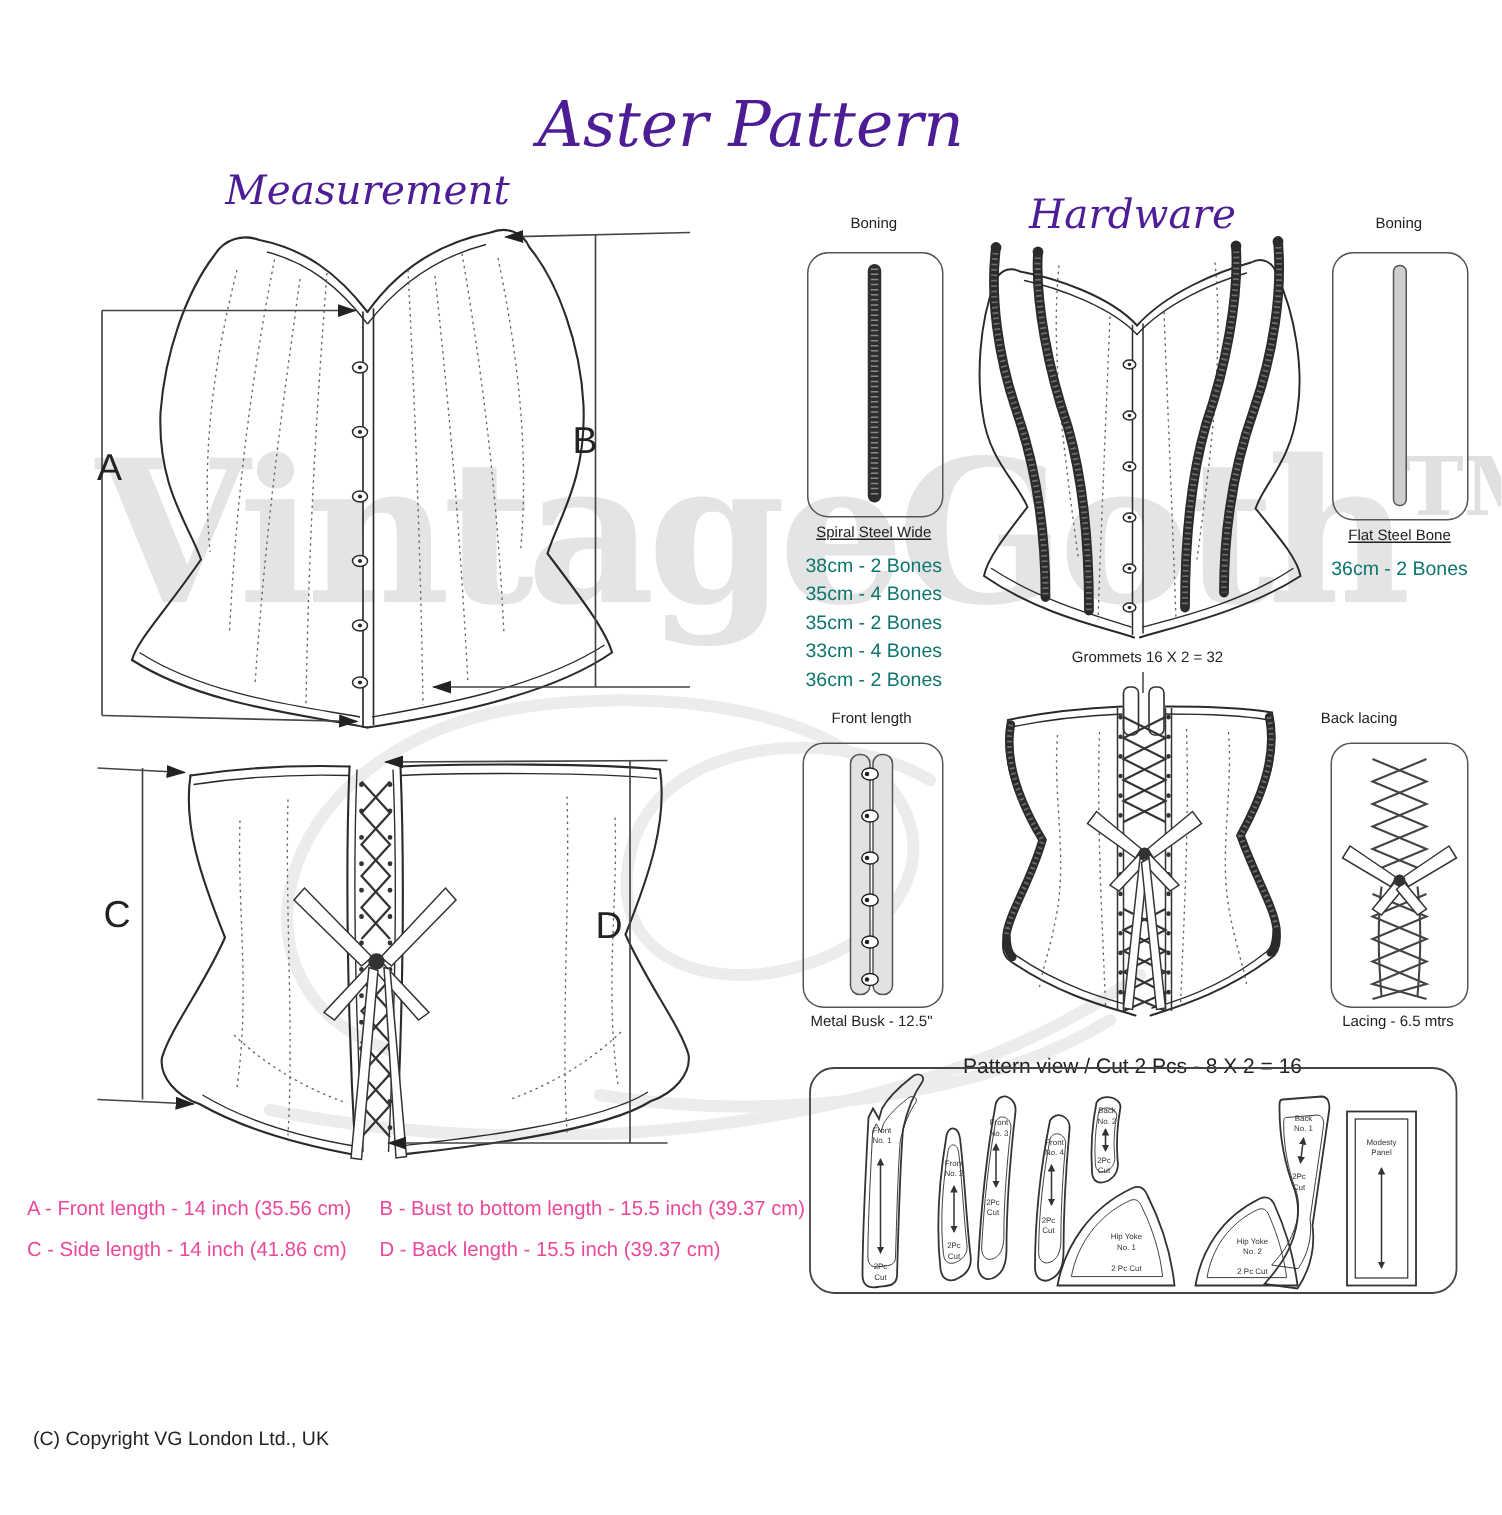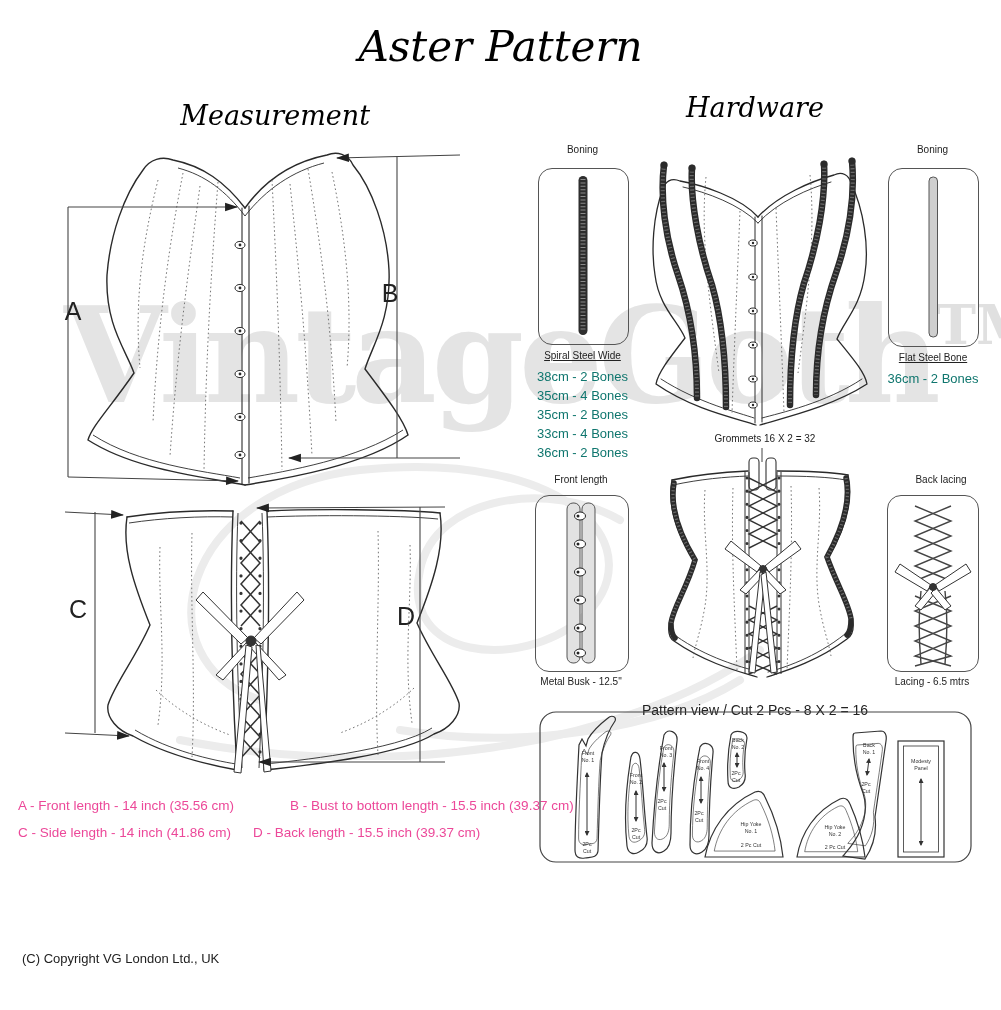--- a/index.html
+++ b/index.html
@@ -1,19 +1,19 @@
 <!DOCTYPE html>
 <html><head>
 <meta charset="utf-8">
 <style>
   html,body{margin:0;padding:0;background:#fff;}
   .sheet{position:relative;width:1001px;height:1010px;background:#fff;overflow:hidden;
          font-family:"Liberation Sans",sans-serif;color:#222;}
   .abs{position:absolute;}
-  .script{font-family:"DejaVu Serif",serif;font-style:italic;color:#000000;}
+  .script{font-family:"DejaVu Serif",serif;font-style:italic;color:#4c1d95;margin-top:36px;}
   .title{left:0;top:22px;width:100%;text-align:center;font-size:42px;}
   .subhead{font-size:27px;text-align:center;}
   .cap{font-size:10px;color:#222;text-align:center;}
   .cap-left{font-size:13.5px;color:#ec4899;}
   .panel{position:absolute;border:1.3px solid #555;border-radius:14px;background:transparent;}
   .underl{text-decoration:underline;}
   .bonelist{font-size:13px;line-height:19px;text-align:center;color:#0f766e;}
   .wm{left:64px;top:278px;font-family:"DejaVu Serif",serif;font-weight:bold;font-size:132px;
       color:#e4e4e4;letter-spacing:-5px;white-space:nowrap;}
   .wm .tm{font-size:54px;position:relative;top:-58px;letter-spacing:0;color:#e0e0e0;}
@@ -29,21 +29,21 @@
   <div class="abs wm"><span>VintageGoth</span><span class="tm">TM</span></div>
   <svg class="abs" style="left:100px;top:400px" width="680" height="360" viewBox="0 0 680 360">
     <g fill="none" stroke="#ececec" stroke-width="8" stroke-linecap="round">
       <path d="M160,300 C40,260 80,90 260,70 C470,48 560,150 480,220 C420,270 300,260 320,170 C335,95 450,80 520,120"></path>
       <path d="M80,340 C280,380 520,350 660,250"></path>
       <path d="M300,330 C420,350 560,330 640,280"></path>
     </g>
   </svg>
 
   <div class="abs script title">Aster Pattern</div>
-  <div class="abs script subhead" style="left:120px;top:100px;width:250px;text-align:right;">Measurement</div>
+  <div class="abs script subhead" style="left:120px;top:76px;width:250px;">Measurement</div>
   <div class="abs script subhead" style="left:630px;top:92px;width:250px;">Hardware</div>
 
   <svg class="abs" style="left:40px;top:140px" width="430" height="360" viewBox="0 0 430 360">
     <defs>
       <marker id="arr-fv" viewBox="0 0 12 10" refX="11" refY="5" markerWidth="13" markerHeight="11" orient="auto-start-reverse" markerUnits="userSpaceOnUse">
           <path d="M0 1 L12 5 L0 9 Z" fill="#222"></path>
         </marker>
       <g id="cl-fv">
           <ellipse rx="5" ry="3.6" fill="#fff" stroke="#2a2a2a" stroke-width="1"></ellipse>
           <circle r="1.4" fill="#2a2a2a"></circle>
@@ -146,21 +146,21 @@
       <line x1="25" y1="248" x2="89" y2="251" marker-end="url(#arr-bv)"></line>
       <line x1="380" y1="22" x2="380" y2="277"></line>
       <line x1="405" y1="22" x2="217" y2="23" marker-end="url(#arr-bv)"></line>
       <line x1="405" y1="277" x2="219" y2="277" marker-end="url(#arr-bv)"></line>
     </g>
     <text x="38" y="133" class="mlabel">C</text>
     <text x="366" y="140" class="mlabel">D</text>
   </svg>
 
   <span class="abs cap-left" style="left:18px;top:798px;">A - Front length - 14 inch (35.56 cm)</span>
-  <span class="abs cap-left" style="left:253px;top:798px;margin-left:37px;">B - Bust to bottom length - 15.5 inch (39.37 cm)</span>
+  <span class="abs cap-left" style="left:253px;top:798px;">B - Bust to bottom length - 15.5 inch (39.37 cm)</span>
   <span class="abs cap-left" style="left:18px;top:825px;">C - Side length - 14 inch (41.86 cm)</span>
   <span class="abs cap-left" style="left:253px;top:825px;">D - Back length - 15.5 inch (39.37 cm)</span>
 
   <div class="abs" style="left:22px;top:951px;font-size:13px;text-align:right;">(C) Copyright VG London Ltd., UK</div>
 
   <div class="abs cap" style="left:538px;top:144px;width:89px;">Boning</div>
   <div class="panel" style="left:538px;top:168px;width:89px;height:175px;">
     <svg width="89" height="175" viewBox="0 0 89 175">
       <rect x="39.5" y="7" width="9" height="159" rx="4.5" fill="#2e2e2e"></rect>
       <line x1="44" y1="10" x2="44" y2="163" stroke="#8a8a8a" stroke-width="5" stroke-dasharray="1 2.4"></line>
@@ -323,21 +323,21 @@
           </g>
         <g transform="translate(44,157)">
             <ellipse rx="5.5" ry="4" fill="#fff" stroke="#222"></ellipse>
             <circle cx="-2" r="1.5" fill="#222"></circle>
           </g>
       </g>
     </svg>
   </div>
   <div class="abs cap" style="left:520px;top:676px;width:122px;">Metal Busk - 12.5"</div>
 
-  <div class="abs cap" style="left:896px;top:474px;width:90px;">Back lacing</div>
+  <div class="abs cap" style="left:861px;top:474px;width:90px;">Back lacing</div>
   <div class="panel" style="left:887px;top:495px;width:90px;height:175px;">
     <svg width="90" height="175" viewBox="0 0 90 175">
       <g stroke="#444" stroke-width="1.4" fill="none">
         <polyline points="27,10 63,25 27,40 63,55 27,70 63,85"></polyline>
         <polyline points="63,10 27,25 63,40 27,55 63,70 27,85"></polyline>
         <polyline points="27,100 63,115 27,130 63,145 27,160 63,170"></polyline>
         <polyline points="63,100 27,115 63,130 27,145 63,160 27,170"></polyline>
         <path d="M33,95 C30,120 31,145 33,168"></path>
         <path d="M57,95 C60,120 59,145 57,168"></path>
       </g>

